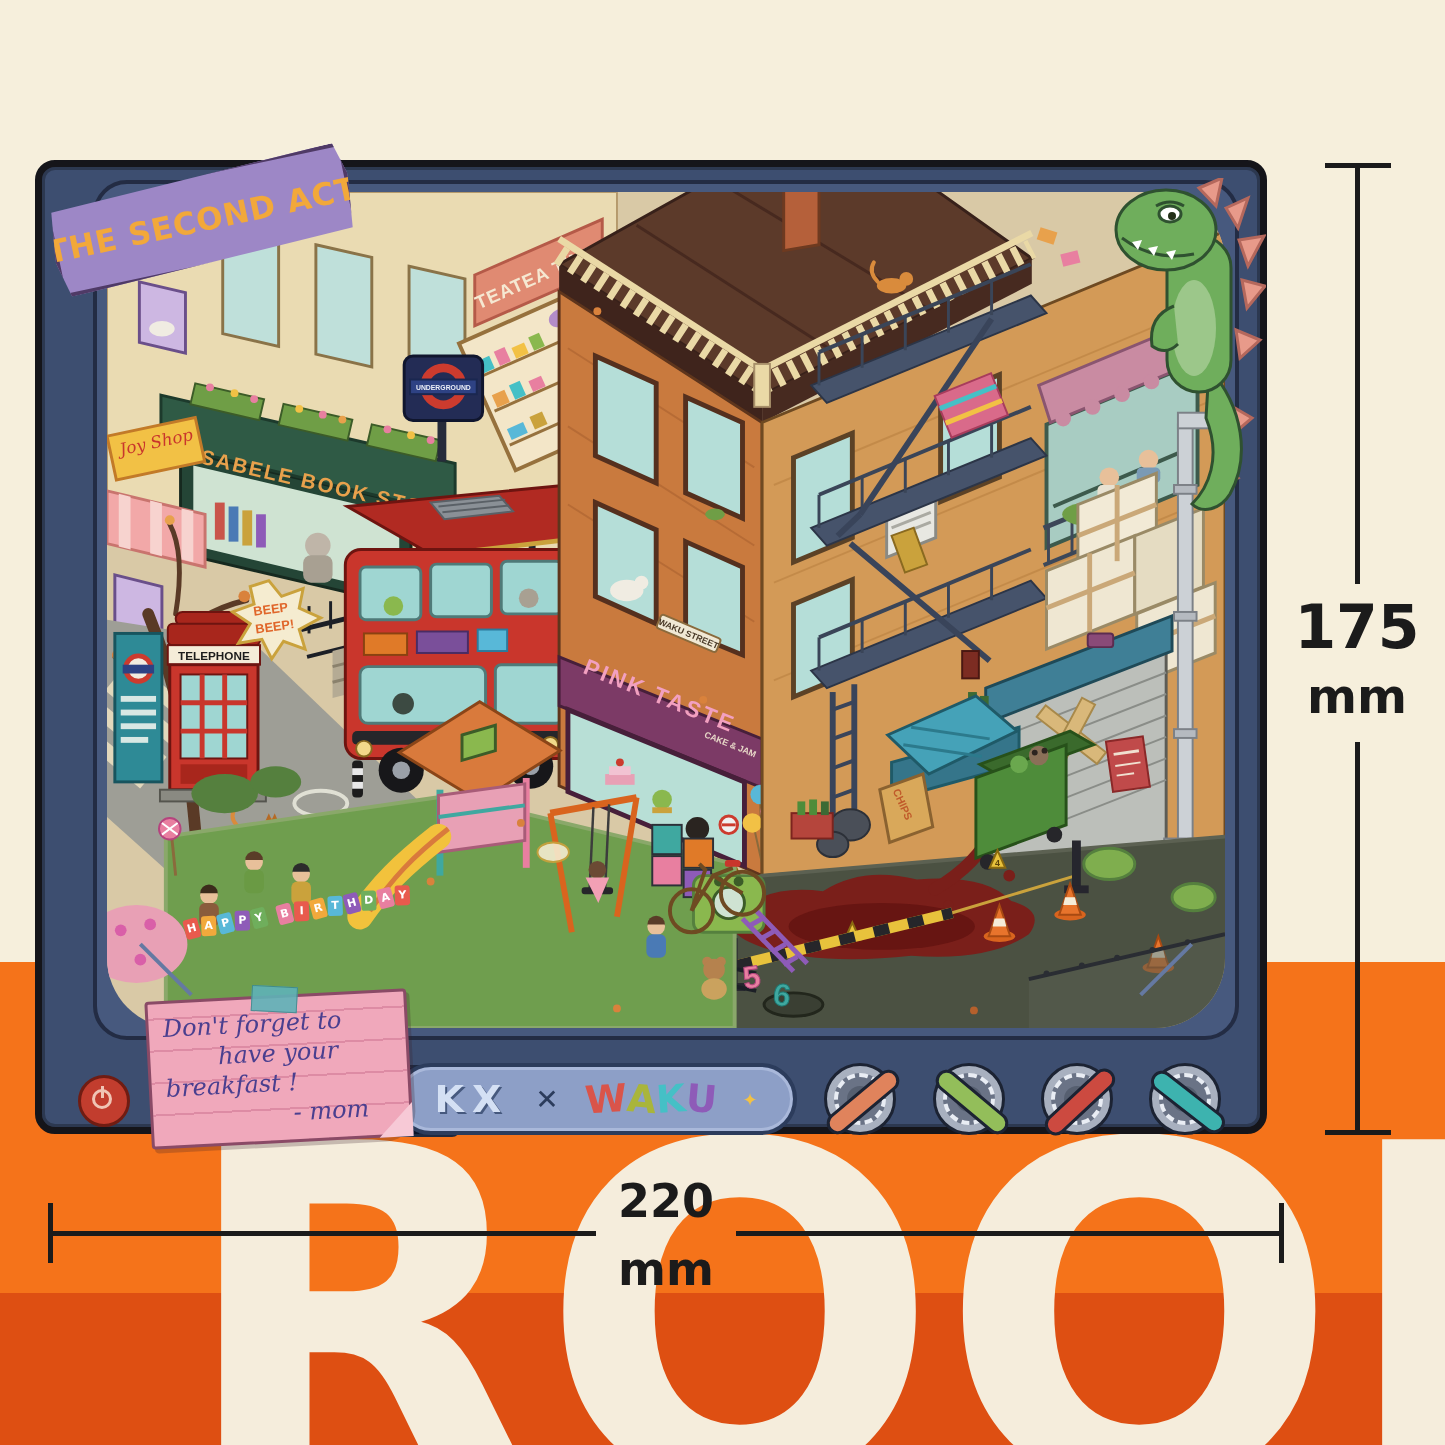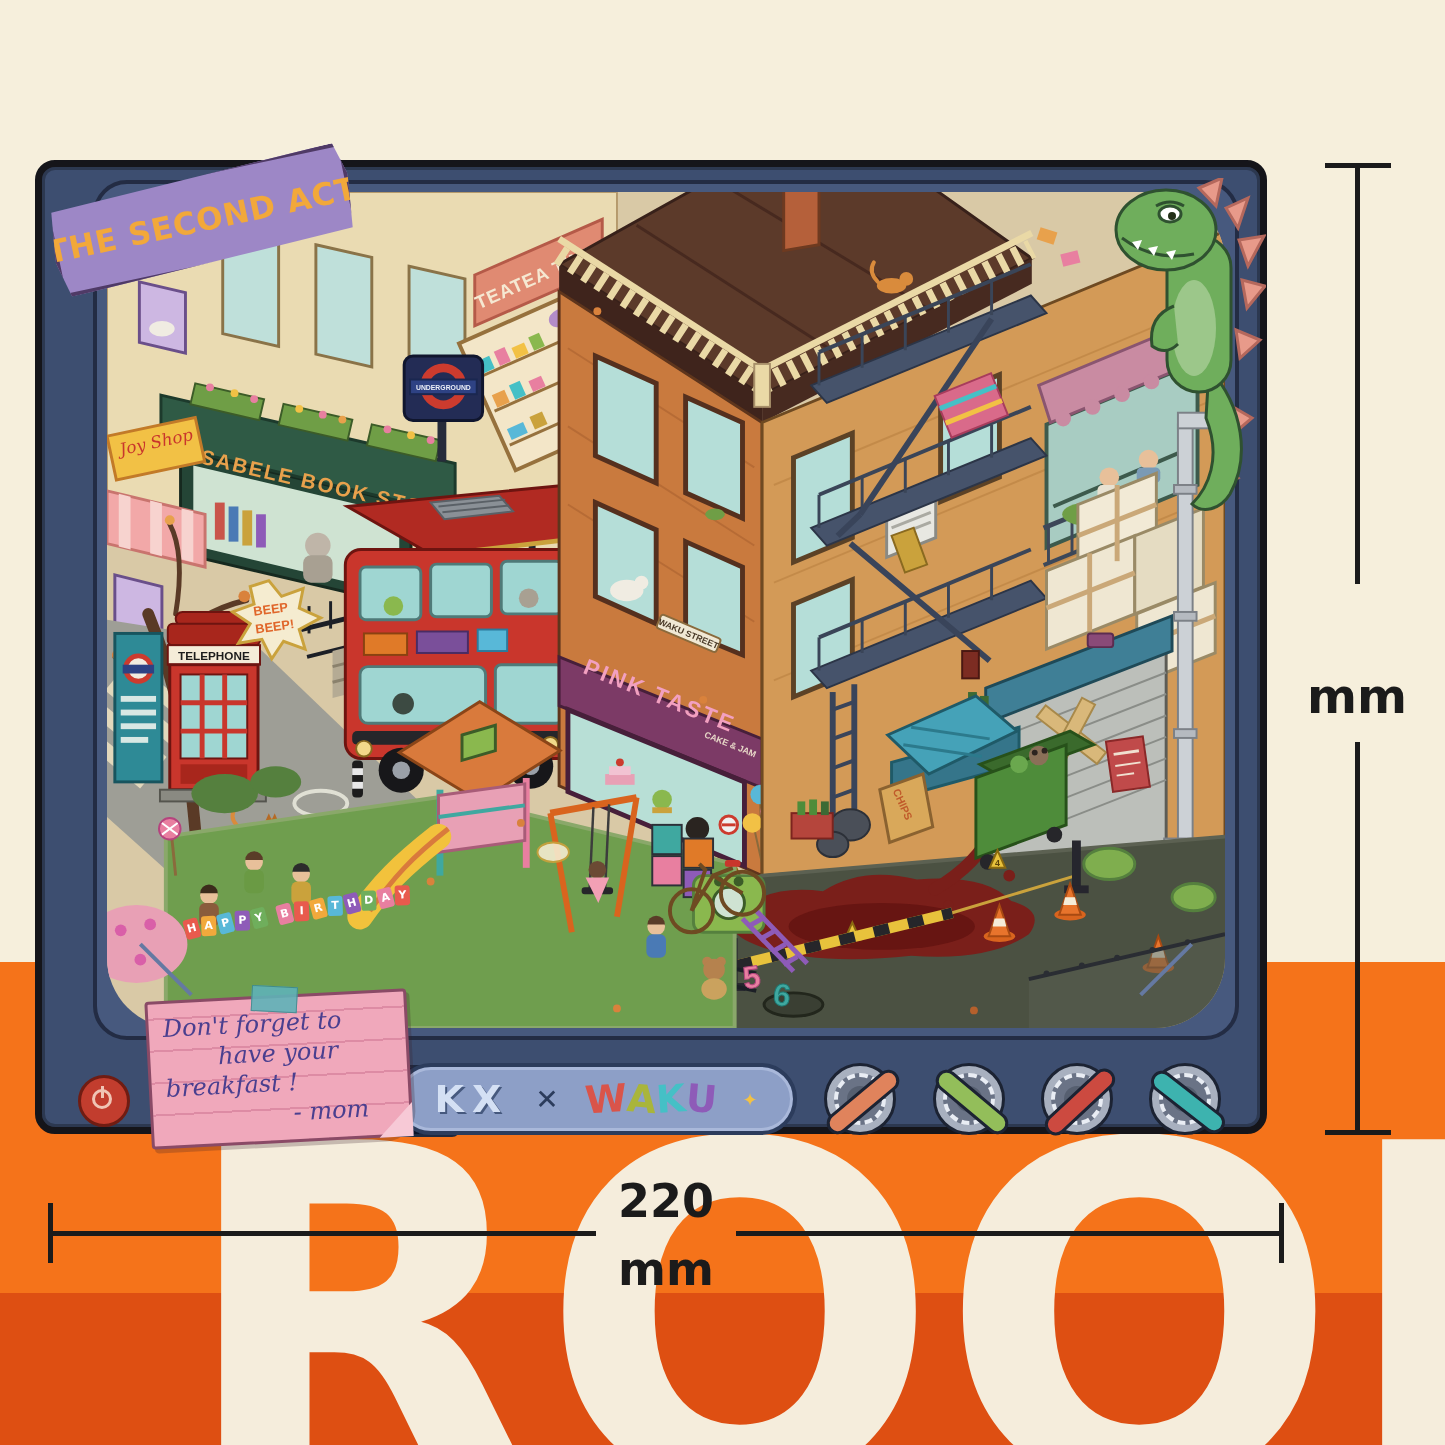--- a/index.html
+++ b/index.html
@@ -92,20 +92,21 @@
 <div id="canvas">
 
   <div id="band-orange" class="band"></div>
   <div id="band-dark" class="band"></div>
   <div id="room-text">ROOM</div>
 
   <div class="dim" style="left:1355px;top:166px;width:5px;height:418px;"></div>
   <div class="dim" style="left:1355px;top:742px;width:5px;height:390px;"></div>
   <div class="dim" style="left:1325px;top:163px;width:66px;height:5px;"></div>
   <div class="dim" style="left:1325px;top:1130px;width:66px;height:5px;"></div>
+  <div id="dim-h-val" class="dim-label">175</div>
   <div id="dim-h-unit" class="dim-label">mm</div>
 
   <div class="dim" style="left:50px;top:1231px;width:546px;height:5px;"></div>
   <div class="dim" style="left:736px;top:1231px;width:546px;height:5px;"></div>
   <div class="dim" style="left:48px;top:1203px;width:5px;height:60px;"></div>
   <div class="dim" style="left:1279px;top:1203px;width:5px;height:60px;"></div>
   <div id="dim-w-val" class="dim-label">220</div>
   <div id="dim-w-unit" class="dim-label">mm</div>
 
   <div id="tv">

